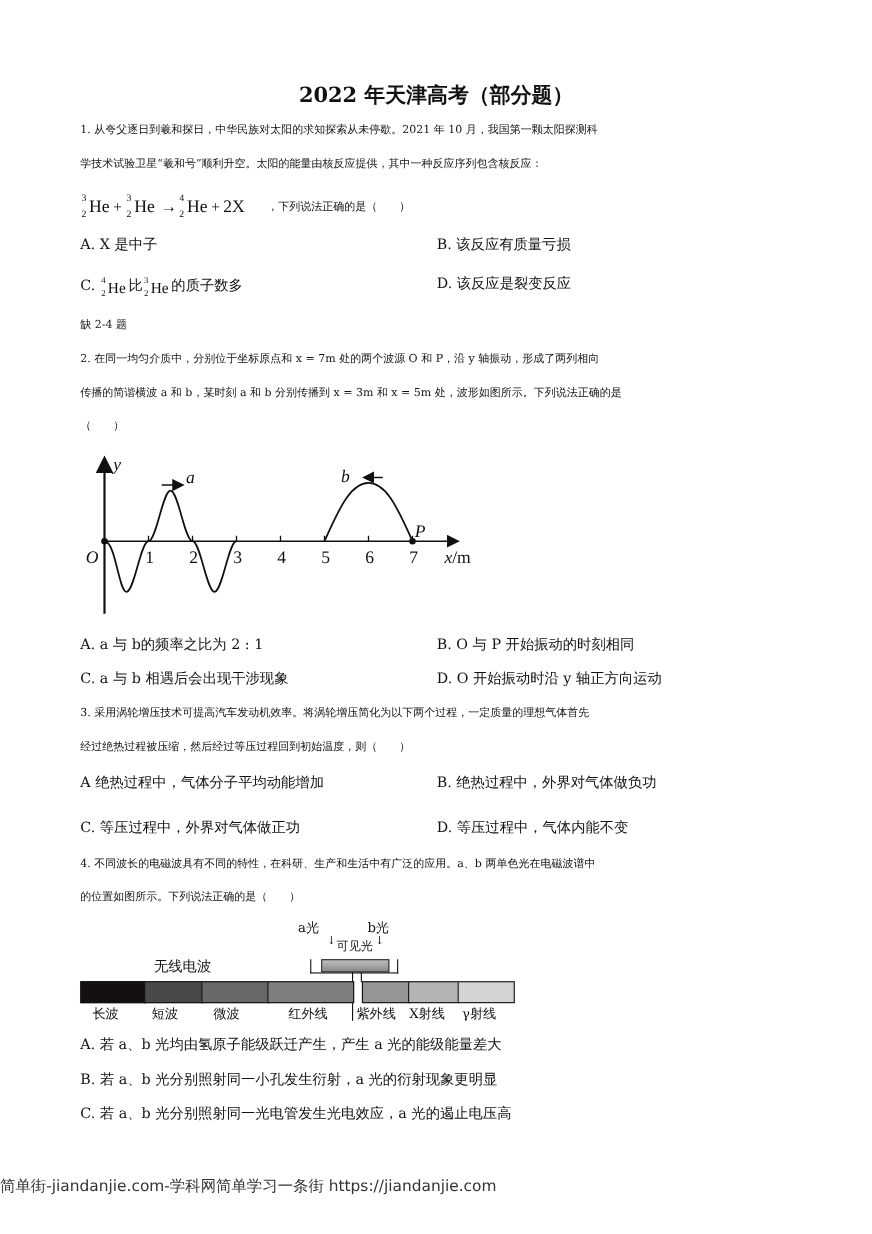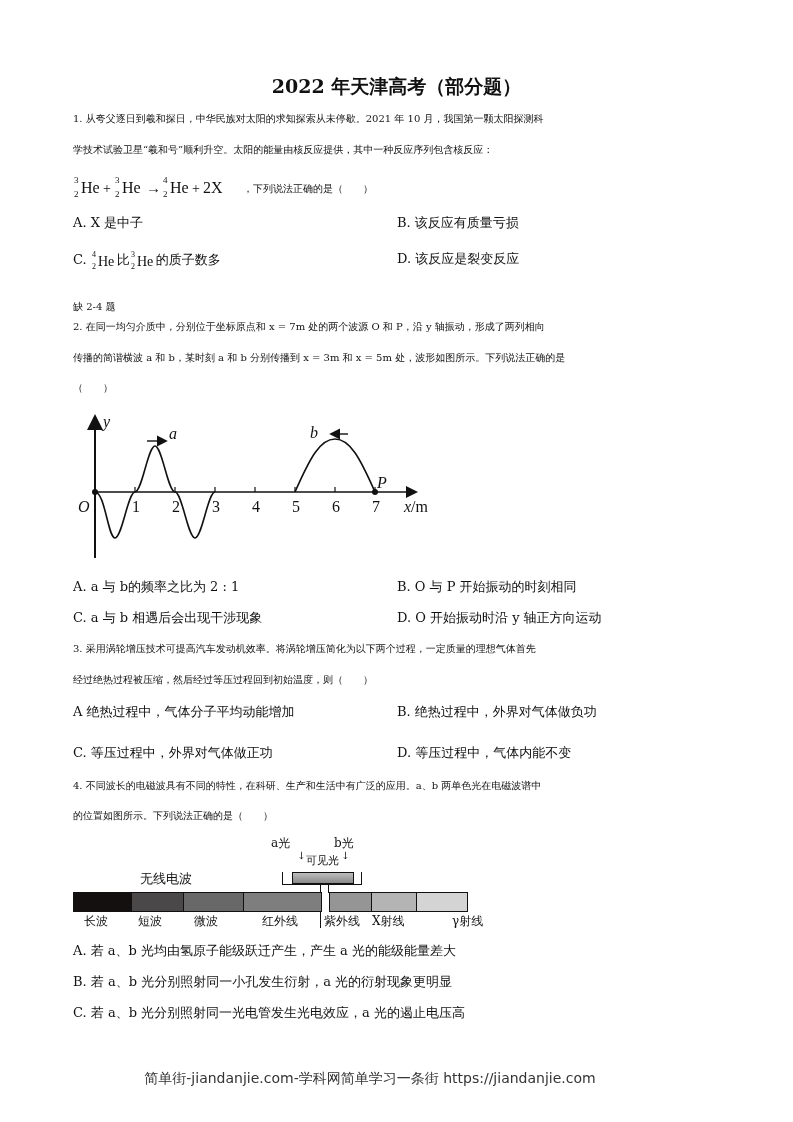--- a/index.html
+++ b/index.html
@@ -2,22 +2,22 @@
 <html><head>
 <meta charset="utf-8">
 <style>
   html, body { margin: 0; padding: 0; background: #fff; }
   body { width: 793px; height: 1122px; position: relative; overflow: hidden;
          font-family: "DejaVu Serif", "Liberation Serif", serif; color: #111; }
   .abs { position: absolute; }
   .title { left: 0; width: 793px; top: 74px; text-align: center; font-size: 19px; font-weight: bold; }
   .line { font-size: 10px; white-space: nowrap; line-height: 18px; }
   .opt { font-size: 13px; white-space: nowrap; line-height: 18px; }
-  .footer { left: 0; width: 716px; top: 1070px; text-align: center; font-family: "DejaVu Sans", sans-serif;
-            font-size: 14px; color: #333; padding-left: 12px; }
+  .footer { left: 0; width: 716px; top: 1070px; font-family: "DejaVu Sans", sans-serif;
+            font-size: 14px; color: #333; }
   .spec-label { font-size: 12px; white-space: nowrap; }
 </style>
 </head>
 <body>
 
 <div class="abs title">2022 年天津高考（部分题）</div>
 
 <div class="abs line" style="left:73px;top:110px;">1. 从夸父逐日到羲和探日，中华民族对太阳的求知探索从未停歇。2021 年 10 月，我国第一颗太阳探测科</div>
 <div class="abs line" style="left:73px;top:141px;">学技术试验卫星“羲和号”顺利升空。太阳的能量由核反应提供，其中一种反应序列包含核反应：</div>
 <div class="abs" style="left:73px;top:172px;white-space:nowrap;">
@@ -52,21 +52,21 @@
   </svg><span>比</span><svg width="26" height="20" style="vertical-align:middle">
     <g font-family="Liberation Serif, serif" fill="#111">
         <text x="1" y="7" font-size="8">3</text>
         <text x="1" y="19" font-size="8">2</text>
         <text x="7" y="16" font-size="14">He</text>
       </g>
   </svg><span>的质子数多</span>
 </div>
 <div class="abs opt" style="left:397px;top:250px;">D.  该反应是裂变反应</div>
 
-<div class="abs line" style="left:73px;top:287px;margin-top:11px;">缺 2-4 题</div>
+<div class="abs line" style="left:73px;top:287px;">缺 2-4 题</div>
 
 <div class="abs line" style="left:73px;top:318px;">2. 在同一均匀介质中，分别位于坐标原点和 x = 7m 处的两个波源 O 和 P，沿 y 轴振动，形成了两列相向</div>
 <div class="abs line" style="left:73px;top:349px;">传播的简谐横波 a 和 b，某时刻 a 和 b 分别传播到 x = 3m 和 x = 5m 处，波形如图所示。下列说法正确的是</div>
 <div class="abs line" style="left:73px;top:379px;">（　　）</div>
 
 <svg class="abs" style="left:70px;top:408px;" width="380" height="160">
   <defs>
     <marker id="ah" markerWidth="8" markerHeight="8" refX="6" refY="4" orient="auto">
       <path d="M0,0 L8,4 L0,8 Z" fill="#111"></path>
     </marker>
@@ -146,20 +146,20 @@
   <div class="abs" style="left:259px;top:58px;width:42px;height:18px;background:#959595;border:1px solid #111;"></div>
   <div class="abs" style="left:301px;top:58px;width:45px;height:18px;background:#b4b4b4;border:1px solid #111;"></div>
   <div class="abs" style="left:346px;top:58px;width:50px;height:18px;background:#d4d4d4;border:1px solid #111;"></div>
 
   <div class="abs spec-label" style="left:14px;top:79px;">长波</div>
   <div class="abs spec-label" style="left:68px;top:79px;">短波</div>
   <div class="abs spec-label" style="left:124px;top:79px;">微波</div>
   <div class="abs spec-label" style="left:192px;top:79px;">红外线</div>
   <div class="abs spec-label" style="left:254px;top:79px;">紫外线</div>
   <div class="abs spec-label" style="left:302px;top:79px;">X射线</div>
-  <div class="abs spec-label" style="left:350px;top:79px;margin-left:32px;">γ射线</div>
+  <div class="abs spec-label" style="left:350px;top:79px;">γ射线</div>
 </div>
 
 <div class="abs opt" style="left:73px;top:942px;">A.  若 a、b 光均由氢原子能级跃迁产生，产生 a 光的能级能量差大</div>
 <div class="abs opt" style="left:73px;top:973px;">B.  若 a、b 光分别照射同一小孔发生衍射，a 光的衍射现象更明显</div>
 <div class="abs opt" style="left:73px;top:1004px;">C.  若 a、b 光分别照射同一光电管发生光电效应，a 光的遏止电压高</div>
 
 <div class="abs footer">简单街-jiandanjie.com-学科网简单学习一条街 https://jiandanjie.com</div>
 
 </body></html>

